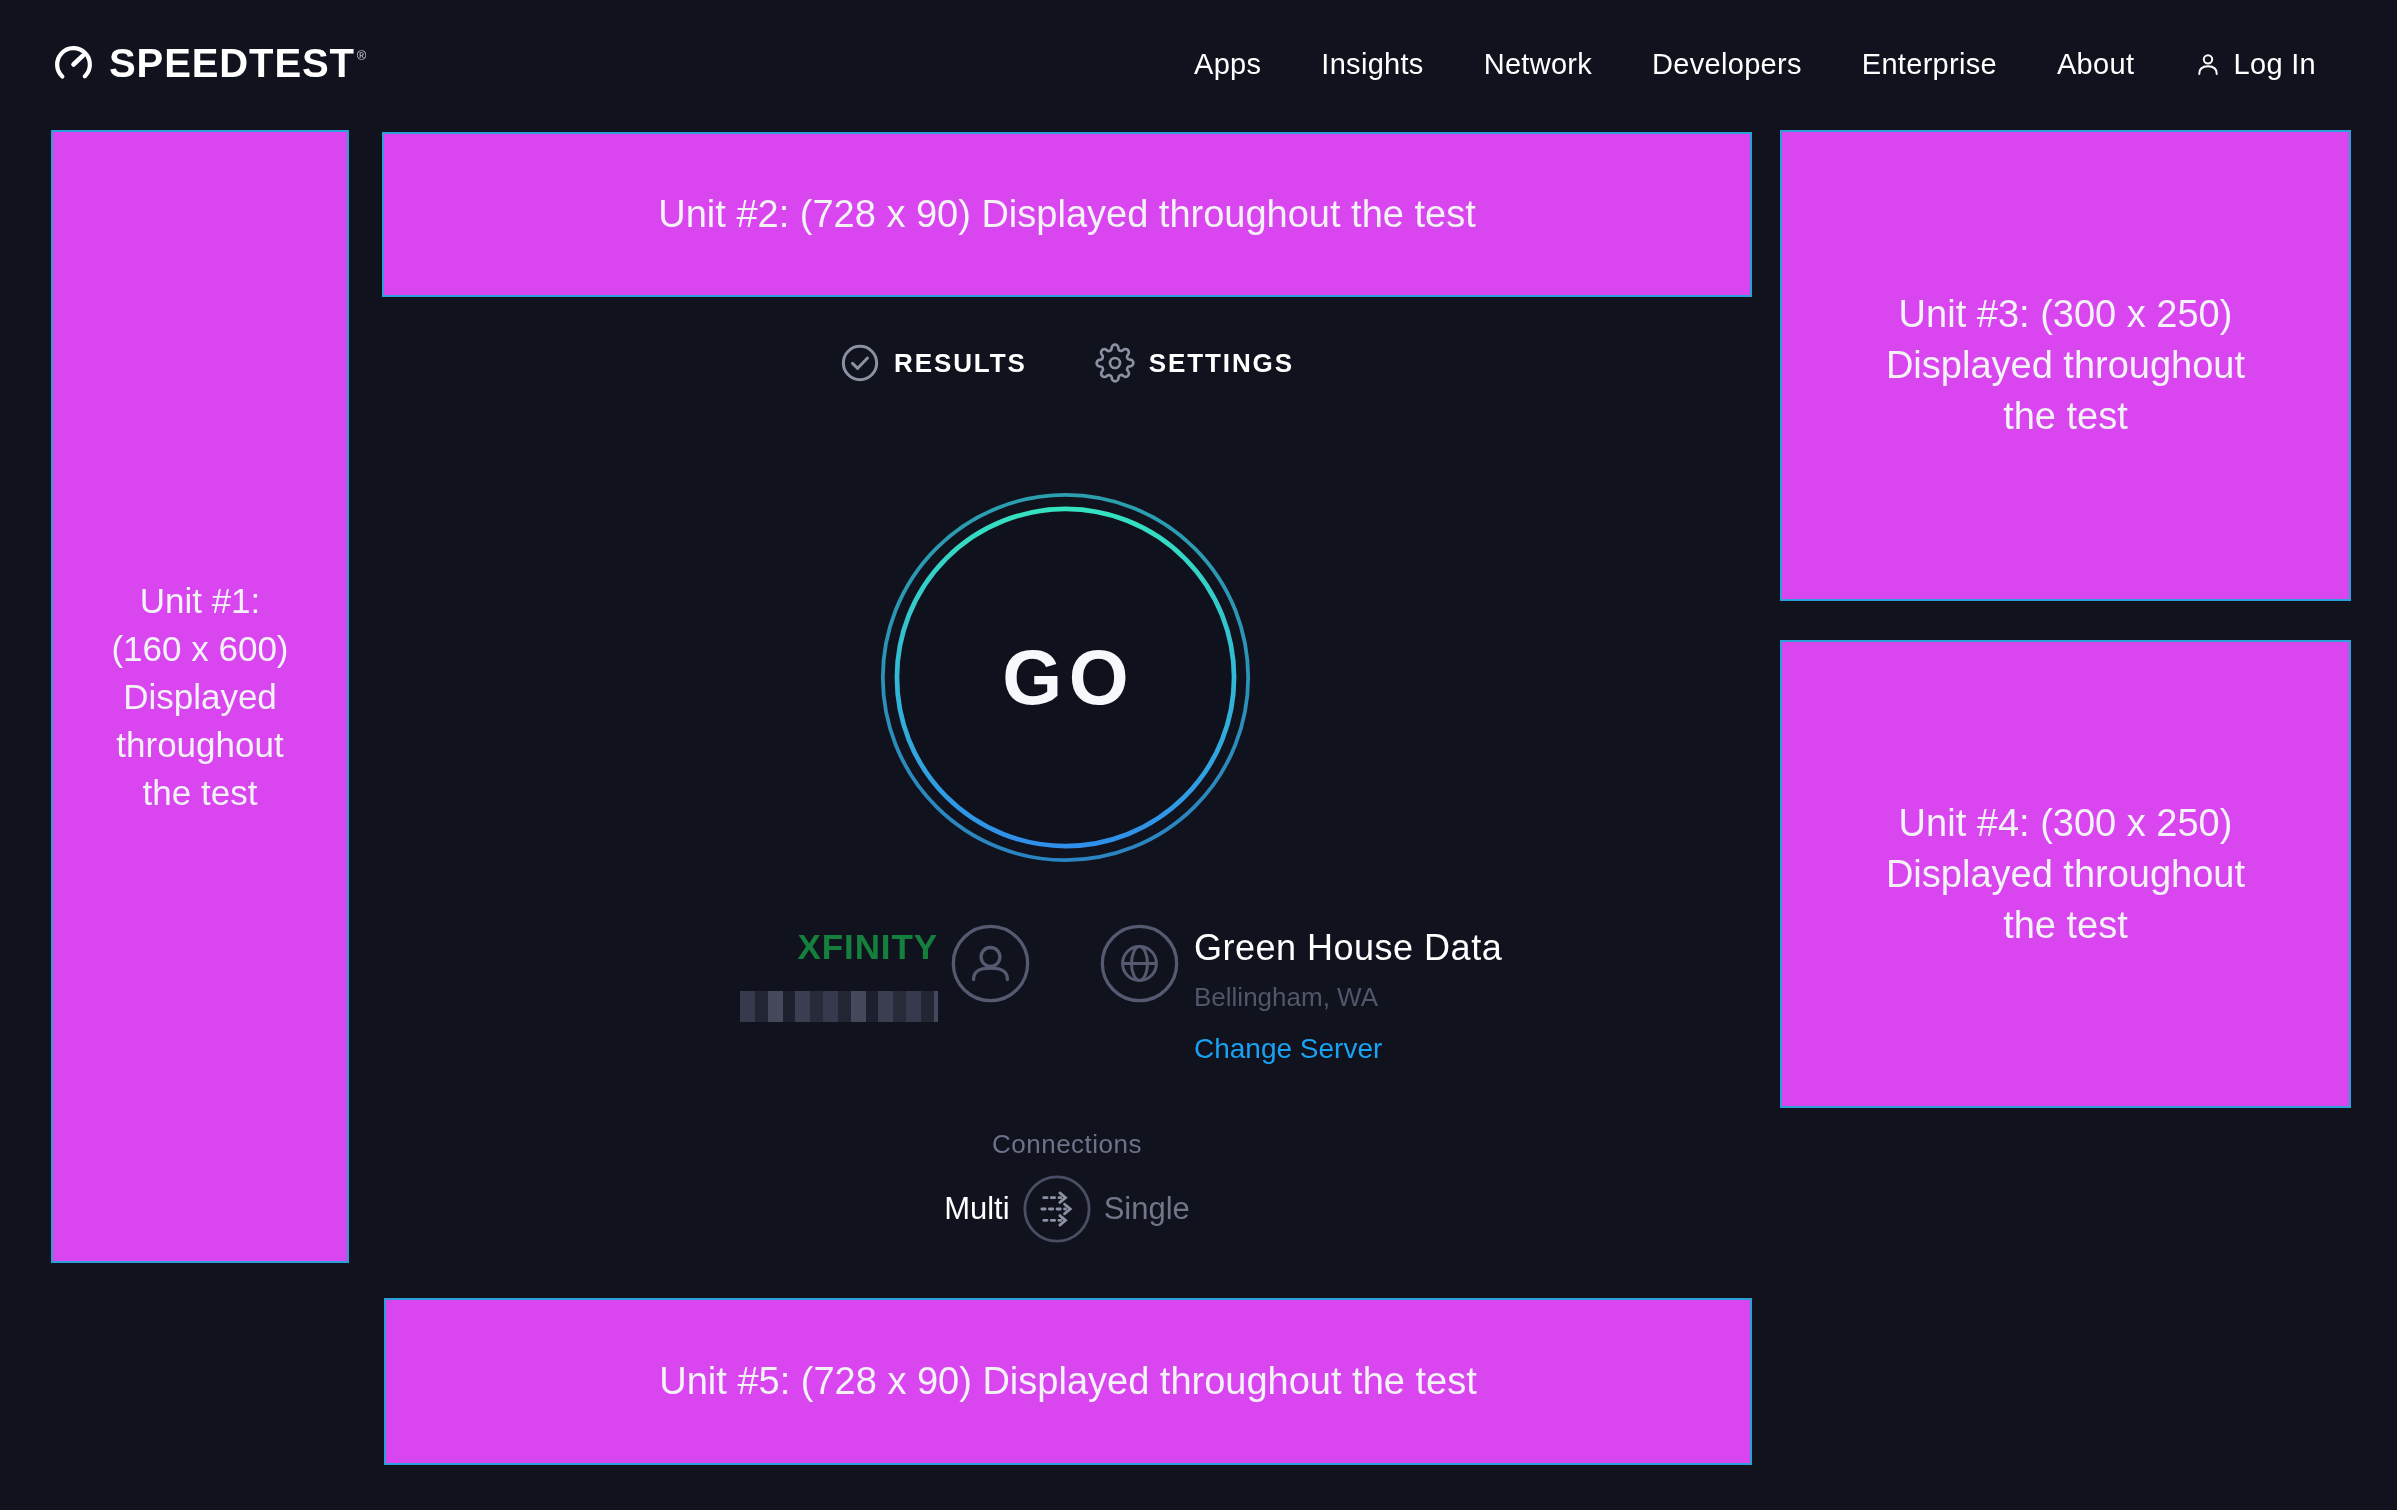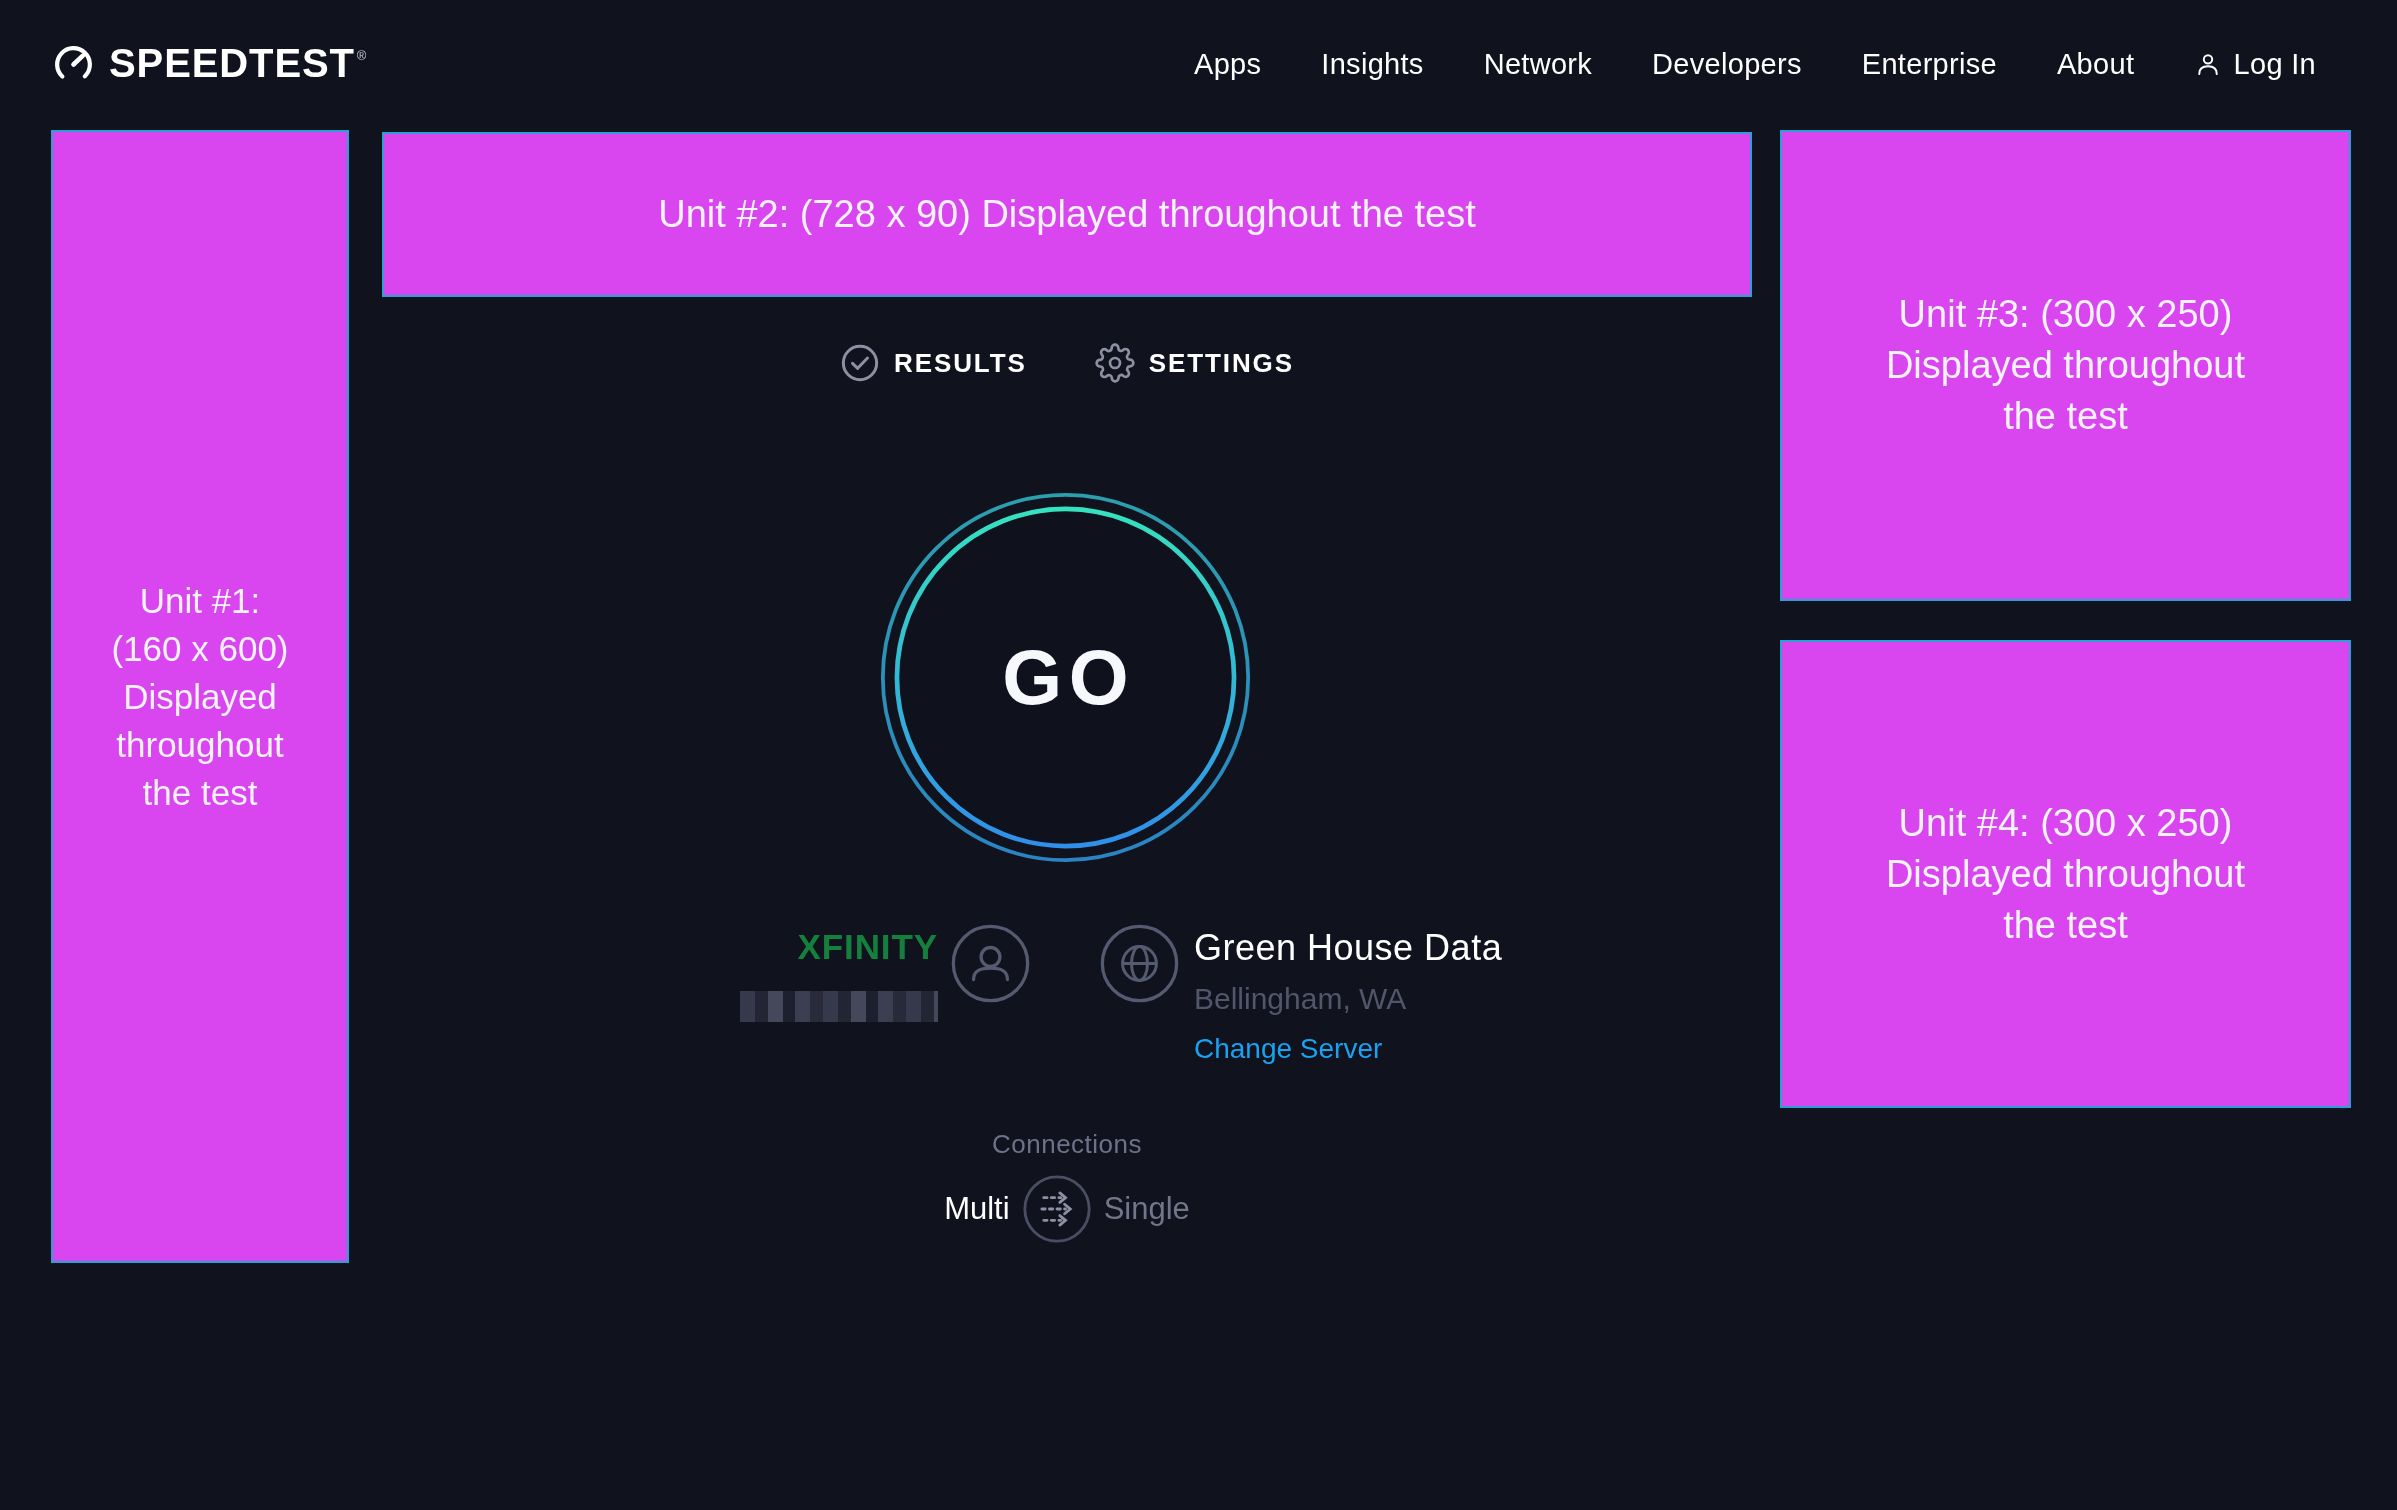--- a/index.html
+++ b/index.html
@@ -83,21 +83,21 @@
   }
   .icon-person-circle { left:951px; top:924px; }
   .icon-globe-circle  { left:1100px; top:924px; }
 
   .server-name {
     position:absolute; left:1194px; top:927px;
     font-size:36px; color:#ffffff; letter-spacing:0.5px;
   }
   .server-location {
     position:absolute; left:1194px; top:982px;
-    font-size:30px; color:#52566b;
+    font-size:26px; color:#52566b;
   }
   .server-change {
     position:absolute; left:1194px; top:1033px;
     font-size:28px; color:#1aa2f2; cursor:pointer; text-decoration:none;
   }
 
   
   .connections-label {
     position:absolute; left:382px; top:1129px; width:1370px; text-align:center;
     font-size:26px; color:#6f718a; letter-spacing:0.5px;
@@ -165,20 +165,23 @@
   </div>
 
   <div class="ad ad-unit4">
     <div class="lines">
       <span>Unit #4: (300 x 250)</span>
       <span>Displayed throughout</span>
       <span>the test</span>
     </div>
   </div>
 
+  <div class="ad ad-unit5">
+    <span>Unit #5: (728 x 90) Displayed throughout the test</span>
+  </div>
 
   <div class="tabs">
     <button class="tab">
       <svg width="40" height="40" viewBox="0 0 24 24">
         <circle cx="12" cy="12" r="10" fill="none" stroke="#8d8fa2" stroke-width="1.8"></circle>
         <polyline points="7.5 12.2 10.6 15.2 16.5 9" fill="none" stroke="#8d8fa2" stroke-width="1.8" stroke-linecap="round" stroke-linejoin="round"></polyline>
       </svg>
       <span class="tab-label">RESULTS</span>
     </button>
     <button class="tab">

